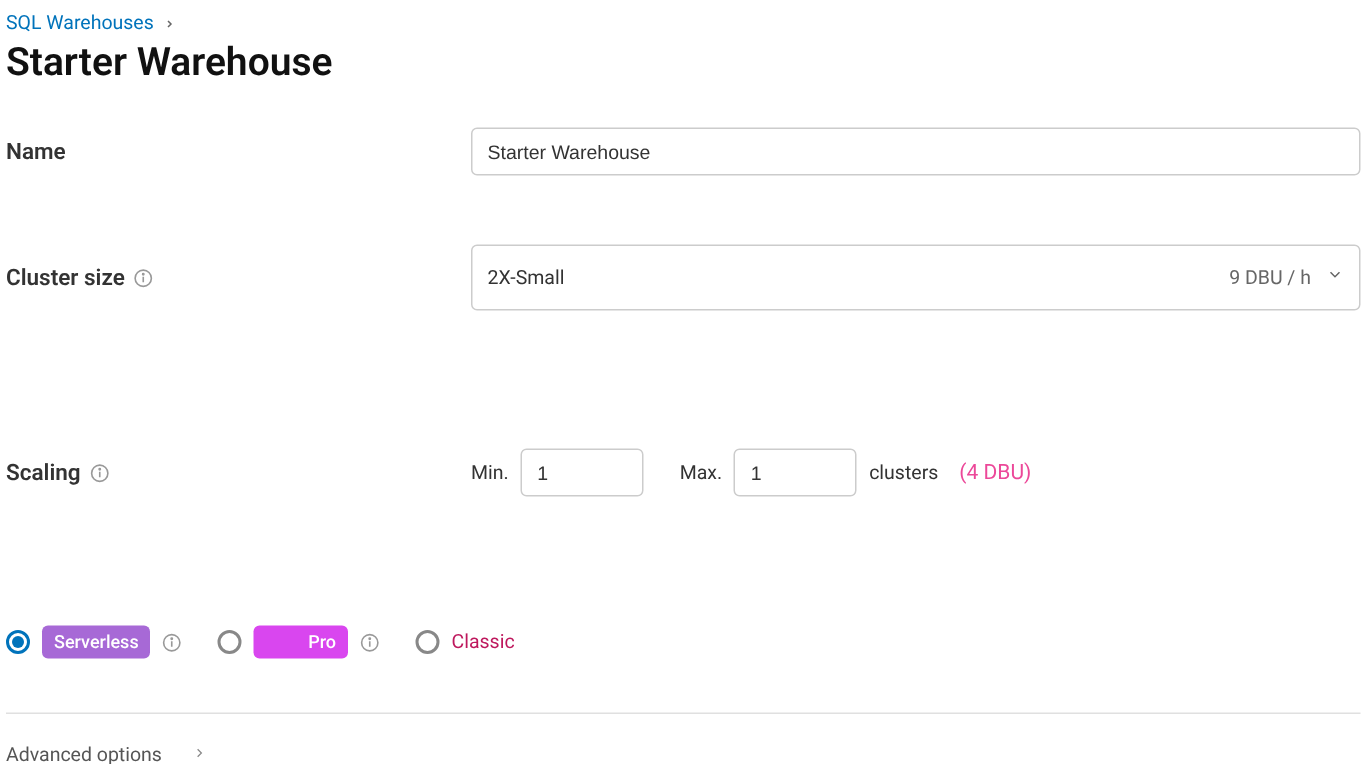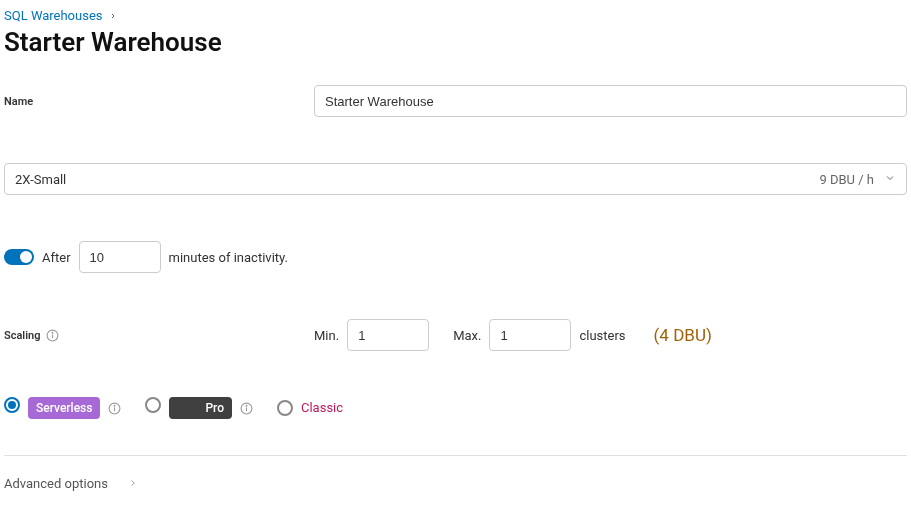--- a/index.html
+++ b/index.html
@@ -33,21 +33,21 @@
       margin-bottom: 28px;
     }
     .form-row {
       display: flex;
       align-items: center;
       margin-bottom: 46px;
     }
     .form-label {
       width: 310px;
       flex-shrink: 0;
-      font-size: 11px;
+      font-size: 15px;
       font-weight: 600;
       color: #333;
       display: flex;
       align-items: center;
       gap: 6px;
     }
     .form-control {
       flex: 1;
       display: flex;
       align-items: center;
@@ -62,21 +62,21 @@
       font-size: 13px;
       color: #333;
       outline: none;
     }
     .select-wrap {
       position: relative;
       width: 100%;
     }
     .select-input {
       width: 100%;
-      height: 32px;
+      height: 44px;
       border: 1px solid #ccc;
       border-radius: 4px;
       padding: 1px 10px;
       font-size: 13px;
       color: #333;
       display: flex;
       align-items: center;
       justify-content: space-between;
       cursor: pointer;
       background: #fff;
@@ -121,23 +121,23 @@
       width: 82px;
       height: 32px;
       border: 1px solid #ccc;
       border-radius: 4px;
       padding: 0 10px;
       font-size: 13px;
       color: #333;
       outline: none;
     }
     .scaling-label { font-size: 13px; color: #333; }
-    .scaling-note { color: #a16207; font-size: 17px; margin-left: 20px; }
+    .scaling-note { color: #ec4899; font-size: 14px; margin-left: 6px; }
     .radio-group { display: flex; align-items: center; gap: 24px; }
-    .radio-item { display: flex; gap: 8px; }
+    .radio-item { display: flex; align-items: center; gap: 8px; margin-top: 40px; }
     .radio-outer {
       width: 16px;
       height: 16px;
       border: 2px solid #0073bb;
       border-radius: 50%;
       display: flex;
       align-items: center;
       justify-content: center;
       cursor: pointer;
       flex-shrink: 0;
@@ -151,21 +151,21 @@
     }
     .badge {
       display: inline-block;
       padding: 2px 8px;
       border-radius: 4px;
       font-size: 12px;
       font-weight: 500;
       line-height: 18px;
     }
     .badge-purple { background: #a769d6; color: #fff; }
-    .badge-gray { background: #404040; color: #fff; padding-left: 36px; }
+    .badge-gray { background: #d946ef; color: #fff; padding-left: 36px; }
     .badge-plain { color: #be185d; font-size: 13px; }
     .divider {
       border: none;
       border-top: 1px solid #e0e0e0;
       margin: 0 0 20px 0;
     }
     .advanced {
       display: flex;
       align-items: center;
       gap: 20px;
@@ -191,44 +191,48 @@
 <h1 class="page-title">Starter Warehouse</h1>
 
 <div class="form-row">
   <div class="form-label">Name</div>
   <div class="form-control">
     <input type="text" class="text-input" value="Starter Warehouse" style="">
   </div>
 </div>
 
 <div class="form-row">
+  <div class="form-label">
+    <span>Cluster size</span>
+    <span class="info-icon">
+      <svg width="13" height="13" viewBox="0 0 24 24" fill="none" stroke="currentColor" stroke-width="2">
+          <circle cx="12" cy="12" r="10"></circle>
+          <line x1="12" y1="10" x2="12" y2="17"></line>
+          <circle cx="12" cy="7" r="0.8" fill="currentColor"></circle>
+        </svg>
+    </span>
+  </div>
   <div class="form-control">
     <div class="select-wrap">
       <div class="select-input">
         <span>2X-Small</span>
         <span class="select-right">
           <span>9 DBU / h</span>
           <span class="chev">
             <svg width="12" height="12" viewBox="0 0 24 24" fill="none" stroke="currentColor" stroke-width="2">
                 <polyline points="6 9 12 15 18 9"></polyline>
               </svg>
           </span>
         </span>
       </div>
     </div>
   </div>
 </div>
 
 <div class="form-row">
-  <div class="form-control">
-    <div class="toggle"></div>
-    <span class="autostop-text">After</span>
-    <input type="text" class="small-input" value="10" style="">
-    <span class="autostop-text">minutes of inactivity.</span>
-  </div>
 </div>
 
 <div class="form-row">
   <div class="form-label">
     <span>Scaling</span>
     <span class="info-icon">
       <svg width="13" height="13" viewBox="0 0 24 24" fill="none" stroke="currentColor" stroke-width="2">
           <circle cx="12" cy="12" r="10"></circle>
           <line x1="12" y1="10" x2="12" y2="17"></line>
           <circle cx="12" cy="7" r="0.8" fill="currentColor"></circle>

